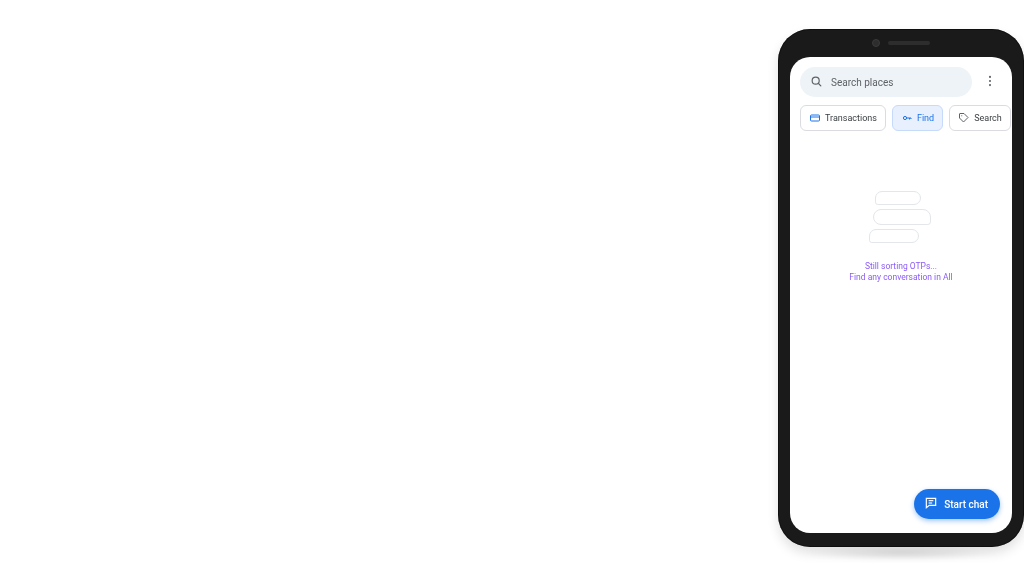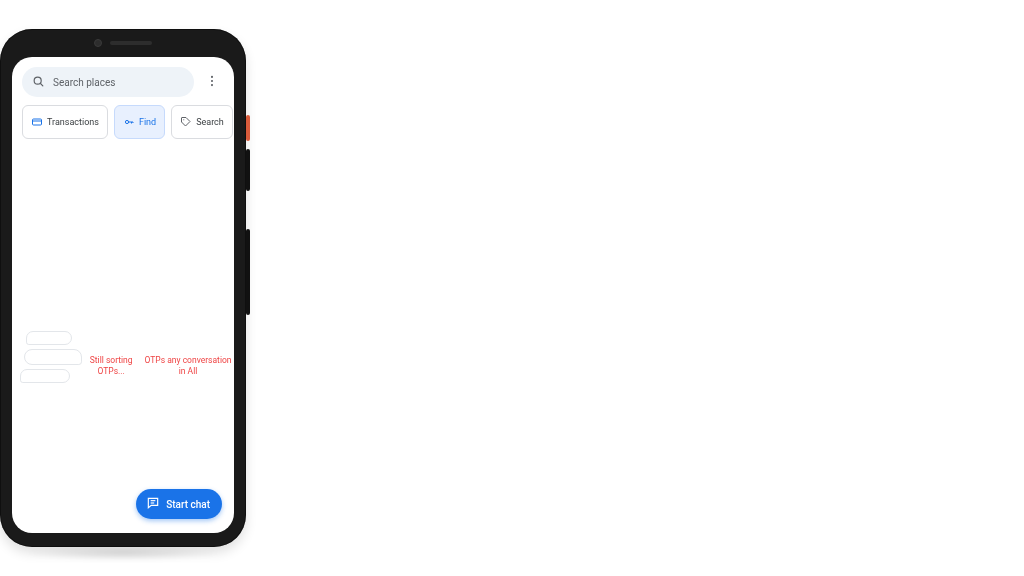--- a/index.html
+++ b/index.html
@@ -1,18 +1,18 @@
 <!DOCTYPE html>
 <html><head>
 <meta charset="utf-8">
 <style>
   * { box-sizing: border-box; margin: 0; padding: 0; }
   html, body { width: 1024px; height: 576px; background: #ffffff; font-family: Roboto, Arial, sans-serif; overflow: hidden; }
 
-  .stage { width: 1024px; height: 576px; position: relative; display: flex; align-items: center; justify-content: flex-start; }
+  .stage { width: 1024px; height: 576px; position: relative; display: flex; align-items: center; justify-content: flex-end; }
 
   
   .phone {
     width: 246px;
     height: 518px;
     background: #1a1a1a;
     border-radius: 32px;
     position: relative;
     box-shadow: 0 6px 12px rgba(0,0,0,0.12), 0 0 0 1px rgba(0,0,0,0.4) inset;
   }
@@ -65,44 +65,44 @@
     color:#5f6368;
   }
 
   
   .chips {
     display:flex; gap:6px;
     padding:2px 10px 6px 10px;
   }
   .chip {
     display:flex; align-items:center; gap:4px;
-    height:34px;
+    height:26px;
     padding:0 8px;
     border:1px solid #dadce0;
     border-radius:6px;
     background:#fff;
     font-size:9px;
     color:#3c4043;
     white-space:nowrap;
   }
   .chip.selected {
     background:#e8f0fe;
     border-color:#c6dafc;
     color:#1a73e8;
   }
   .chip svg { width:12px; height:12px; }
   .chip .chip-icon { color:#1a73e8; display:flex; }
   .chip:not(.selected) .chip-icon.grey { color:#5f6368; }
 
   
   .empty-area {
     flex:1;
-    display:flex; flex-direction:row; align-items:center;
+    display:flex; flex-direction:column; align-items:center;
     padding-top:54px;
-    color:#ef4444;
+    color:#8b5cf6;
     text-align:center;
   }
   .bubble-stack { width:80px; height:60px; position:relative; margin-bottom:10px; }
   .bubble {
     position:absolute;
     border:1px solid #e3e6ea;
     background:#fff;
     border-radius:10px;
   }
   .bubble.b1 { width:46px; height:14px; left:14px; top:0; border-radius:10px 10px 10px 4px; }
@@ -192,21 +192,21 @@
         </div>
       </div>
 
       <div class="empty-area">
         <div class="bubble-stack">
           <div class="bubble b1"></div>
           <div class="bubble b2"></div>
           <div class="bubble b3"></div>
         </div>
         <div class="empty-line">Still sorting OTPs...</div>
-        <div class="empty-line">OTPs any conversation in All</div>
+        <div class="empty-line">Find any conversation in All</div>
       </div>
 
       <div class="fab">
         <span>
           <svg viewBox="0 0 24 24" fill="none" stroke="#ffffff" stroke-width="2">
               <path d="M4 4h16v12H9l-5 4V4z"></path>
               <line x1="8" y1="8" x2="16" y2="8"></line>
               <line x1="8" y1="12" x2="14" y2="12"></line>
             </svg>
         </span>

